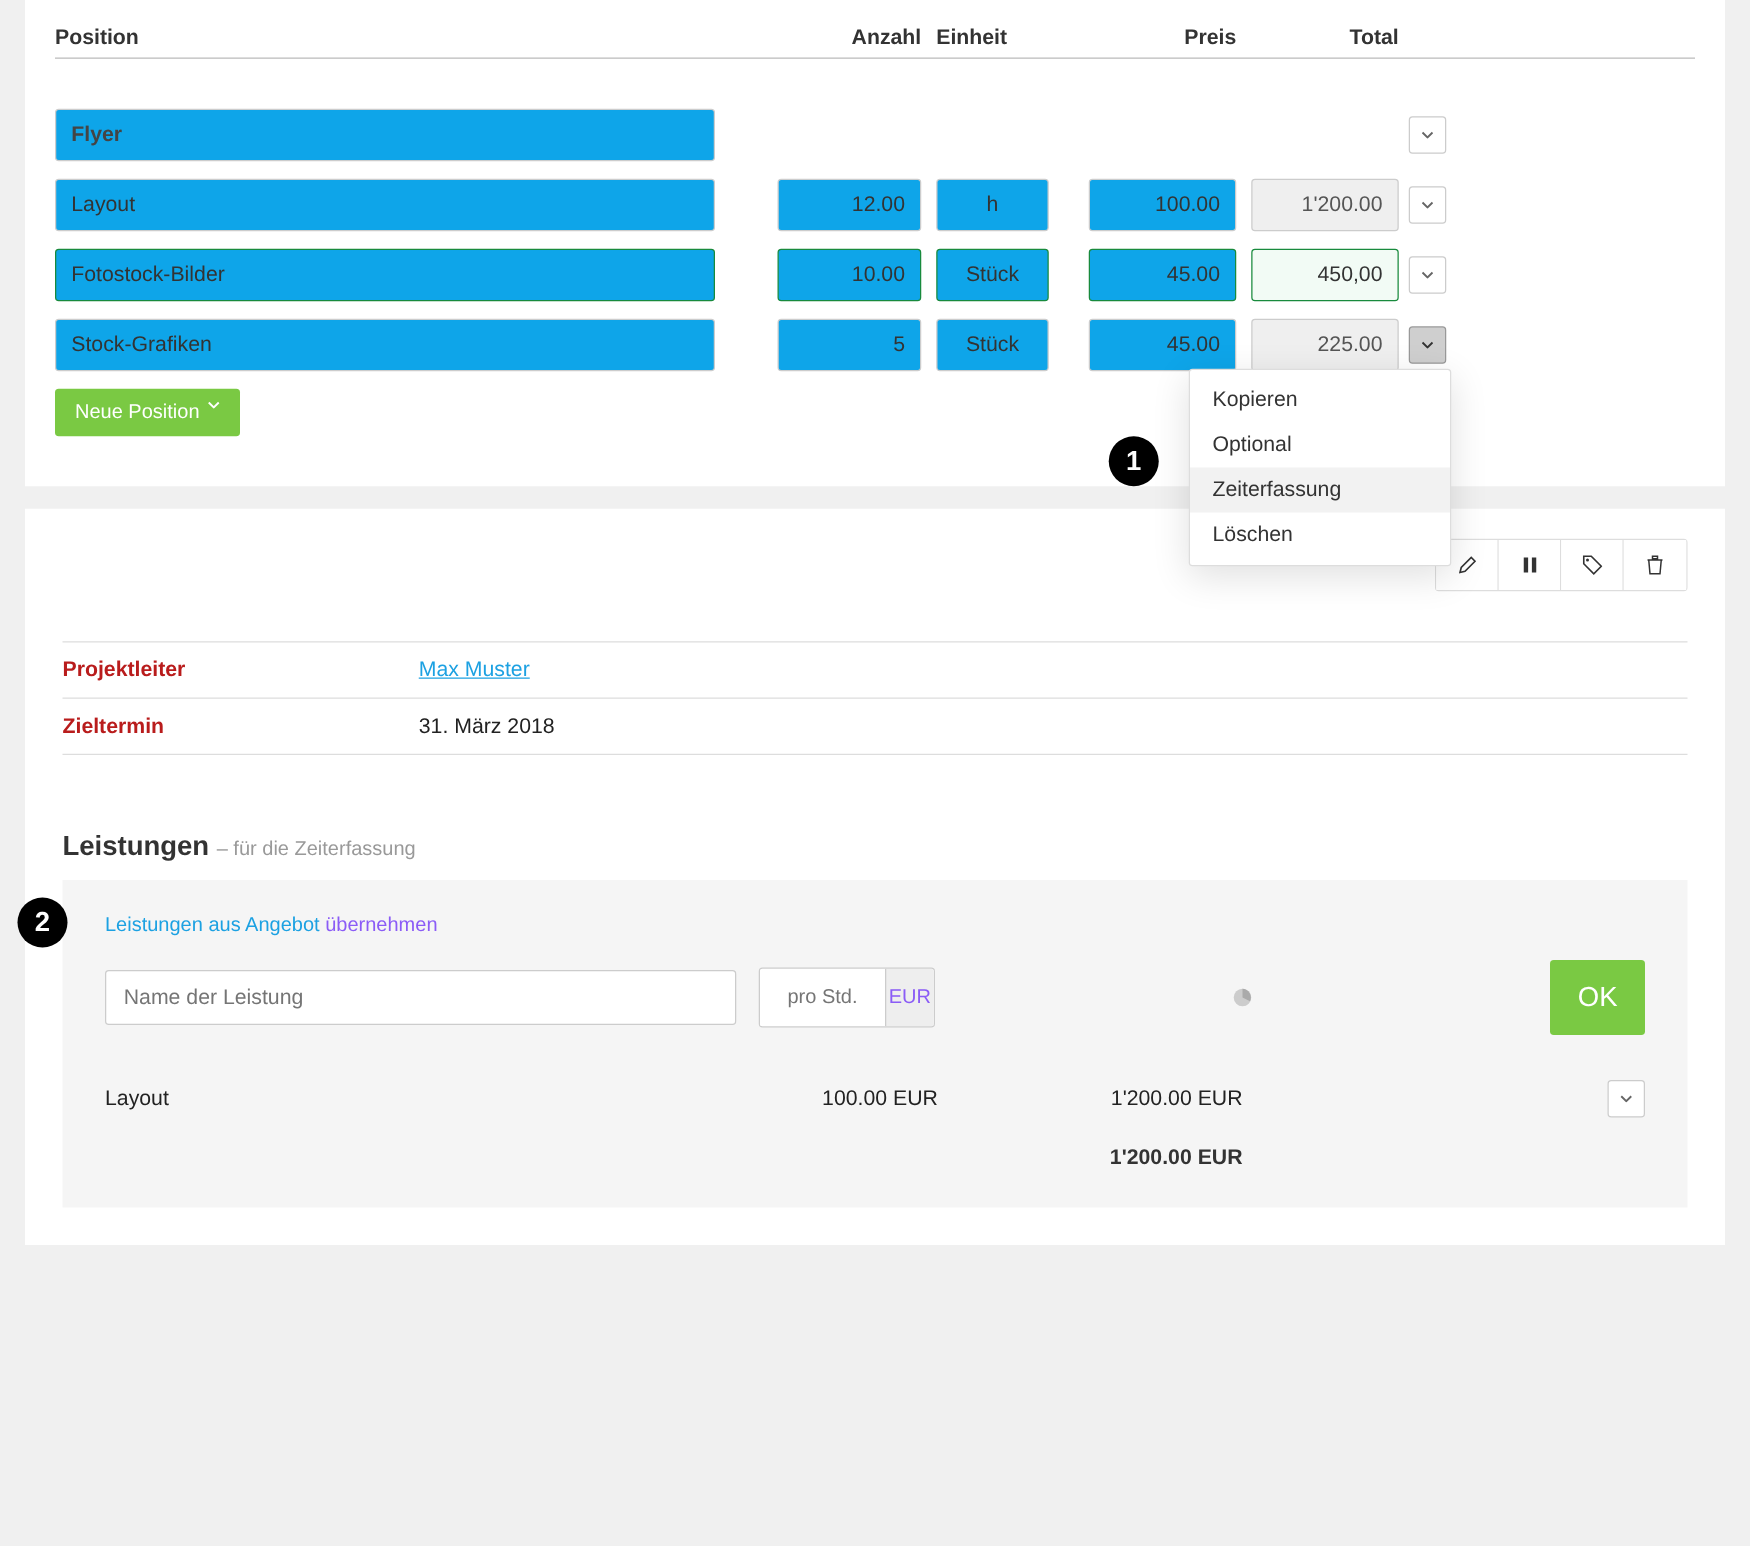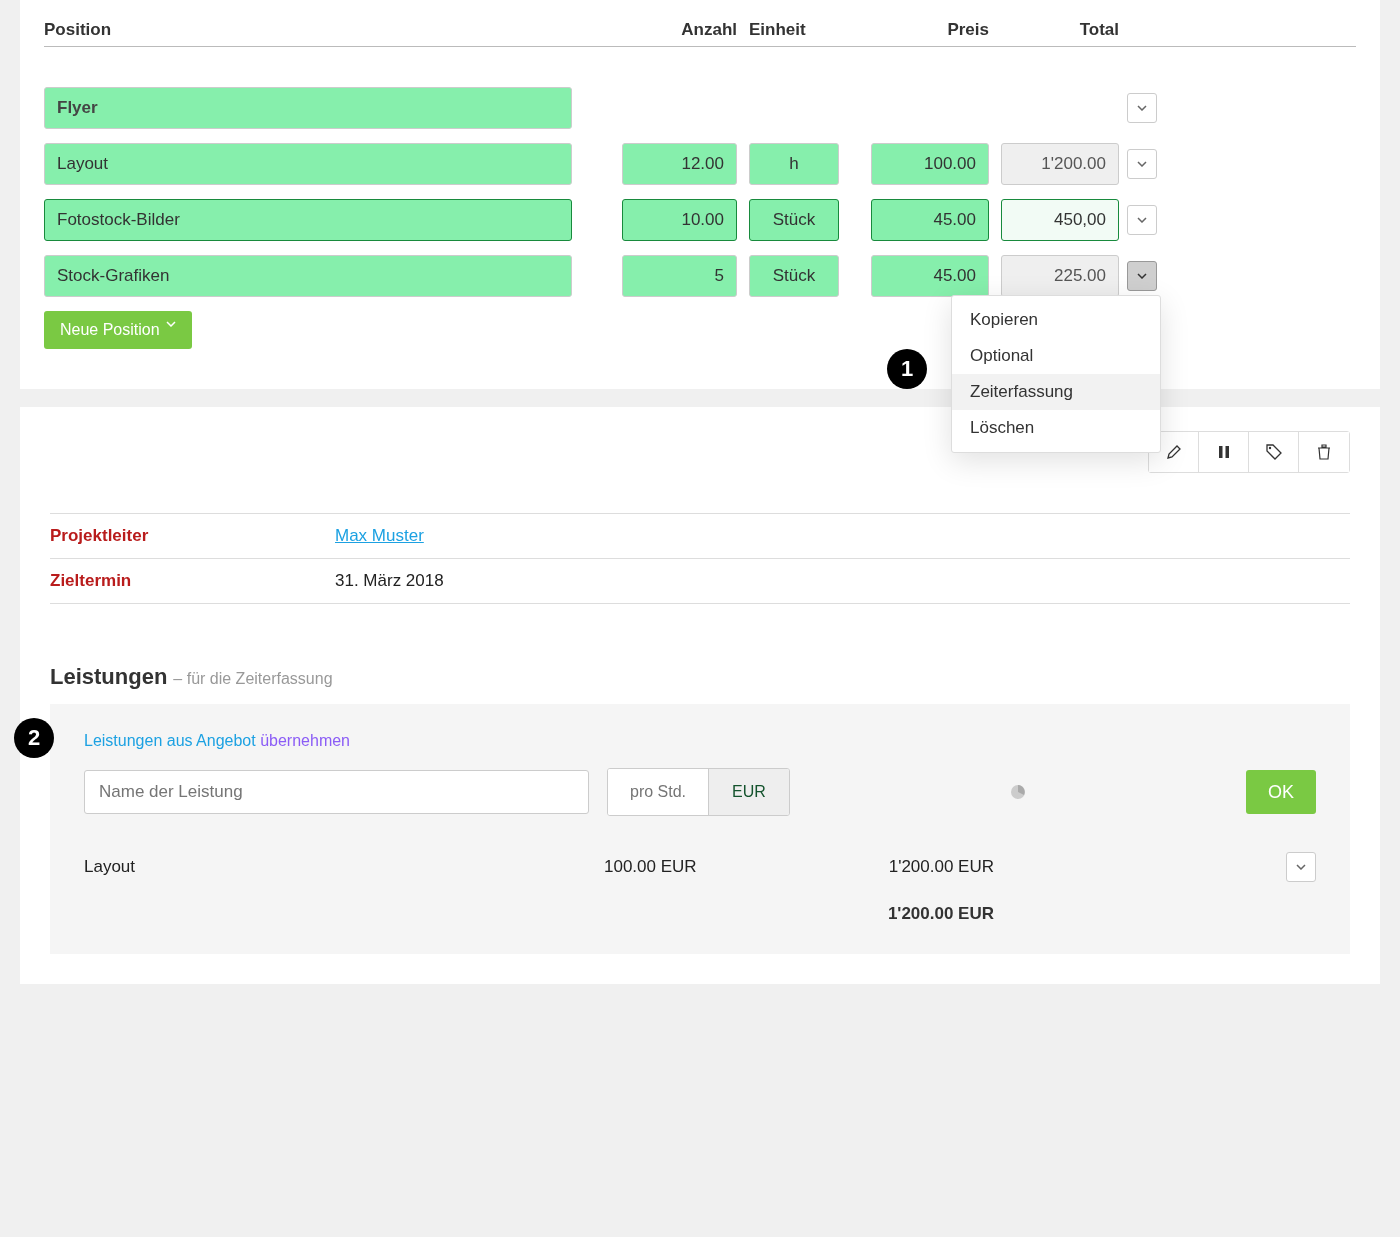--- a/index.html
+++ b/index.html
@@ -46,21 +46,21 @@
     align-items: center;
     margin-bottom: 14px;
   }
   .input {
     border: 1px solid #ccc;
     border-radius: 3px;
     height: 42px;
     padding: 0 12px;
     font-size: 17px;
     color: #333;
-    background: #86efac;
+    background: #0ea5e9;
     width: 100%;
     outline: none;
   }
   .input.bold { font-weight: 700; color:#444; }
   .input.center { text-align: center; }
   .input.right  { text-align: right; }
   .input.ro {
     background: #efefef;
     color: #555;
   }
@@ -218,48 +218,48 @@
   .leist-rate-group input {
     border:none;
     width:100px;
     padding:0 12px;
     text-align:center;
     font-size:16px;
     outline:none;
   }
   .leist-rate-group .addon {
     background:#eee;
-    padding:0 23px;
+    padding:0 2px;
     display:flex;
     align-items:center;
-    color:#14532d;
+    color:#8b5cf6;
     border-left:1px solid #ccc;
   }
   .leist-spacer { flex:1 1 auto; display:flex; align-items:center; justify-content:center; }
   .ok-btn {
     background:#7ac943;
     color:#fff;
     border:none;
     border-radius:3px;
-    height:44px;
+    height:60px;
     padding:0 22px;
-    font-size:18px;
+    font-size:22px;
     cursor:pointer;
   }
 
   .leist-row {
     display:flex;
     align-items:center;
     font-size:17px;
     color:#222;
     padding:6px 0;
     margin-bottom:16px;
   }
   .leist-row .c1 { flex:0 0 520px; }
-  .leist-row .c2 { flex:0 0 200px; text-align:left; }
+  .leist-row .c2 { flex:0 0 200px; text-align:center; }
   .leist-row .c3 { flex:0 0 190px; text-align:right; }
   .leist-row .c4 { flex:1 1 auto; display:flex; justify-content:flex-end; }
   .chev-small {
     width:30px; height:30px;
     border:1px solid #ccc;
     border-radius:3px;
     background:#fff;
     display:flex; align-items:center; justify-content:center;
     cursor:pointer;
   }

